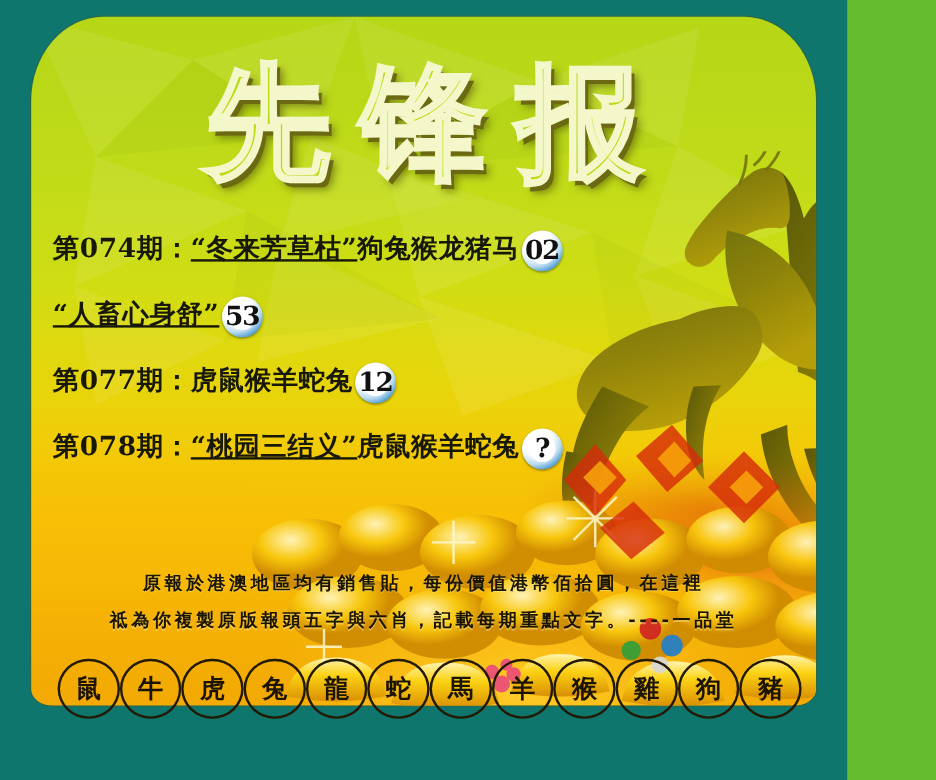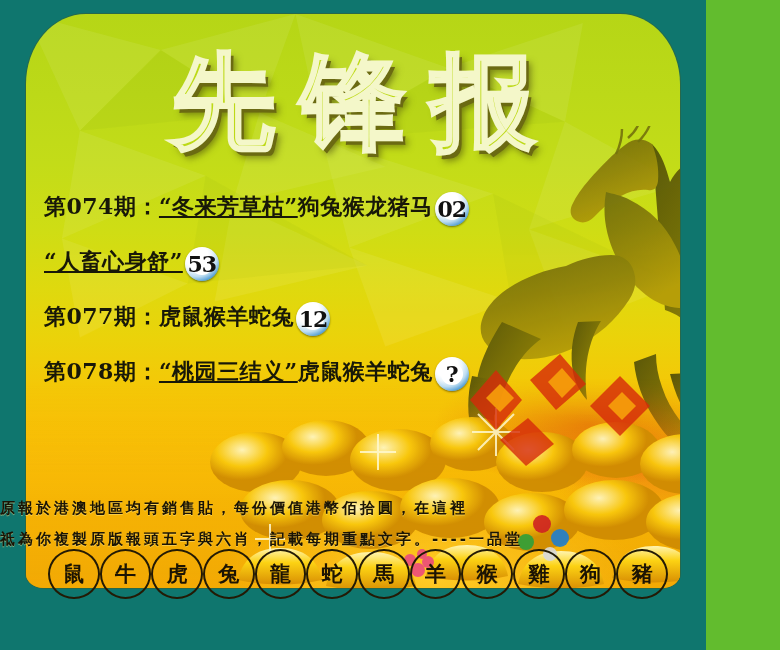--- a/index.html
+++ b/index.html
@@ -98,21 +98,21 @@
   .ball span{
     position:absolute;left:0;right:0;top:50%;
     transform:translateY(-50%);
     text-align:center;
     font-family:"DejaVu Serif","Liberation Serif",serif;
     font-weight:700;font-size:22px;color:#111;
     z-index:2;letter-spacing:-1px;
   }
   
   .footer{
-    position:absolute;left:0;right:0;top:499px;z-index:6;text-align:left;
+    position:absolute;left:0;right:0;top:477px;z-index:6;text-align:center;
   }
   .fline{
     font-family:"DejaVu Sans","Liberation Sans",sans-serif;
     font-weight:700;font-size:15px;letter-spacing:3px;
     color:#1a1405;
     text-shadow:0 1px 0 rgba(255,236,150,.45);
     margin:0 0 12px 0;white-space:nowrap;
   }
   
   .zodiac{

